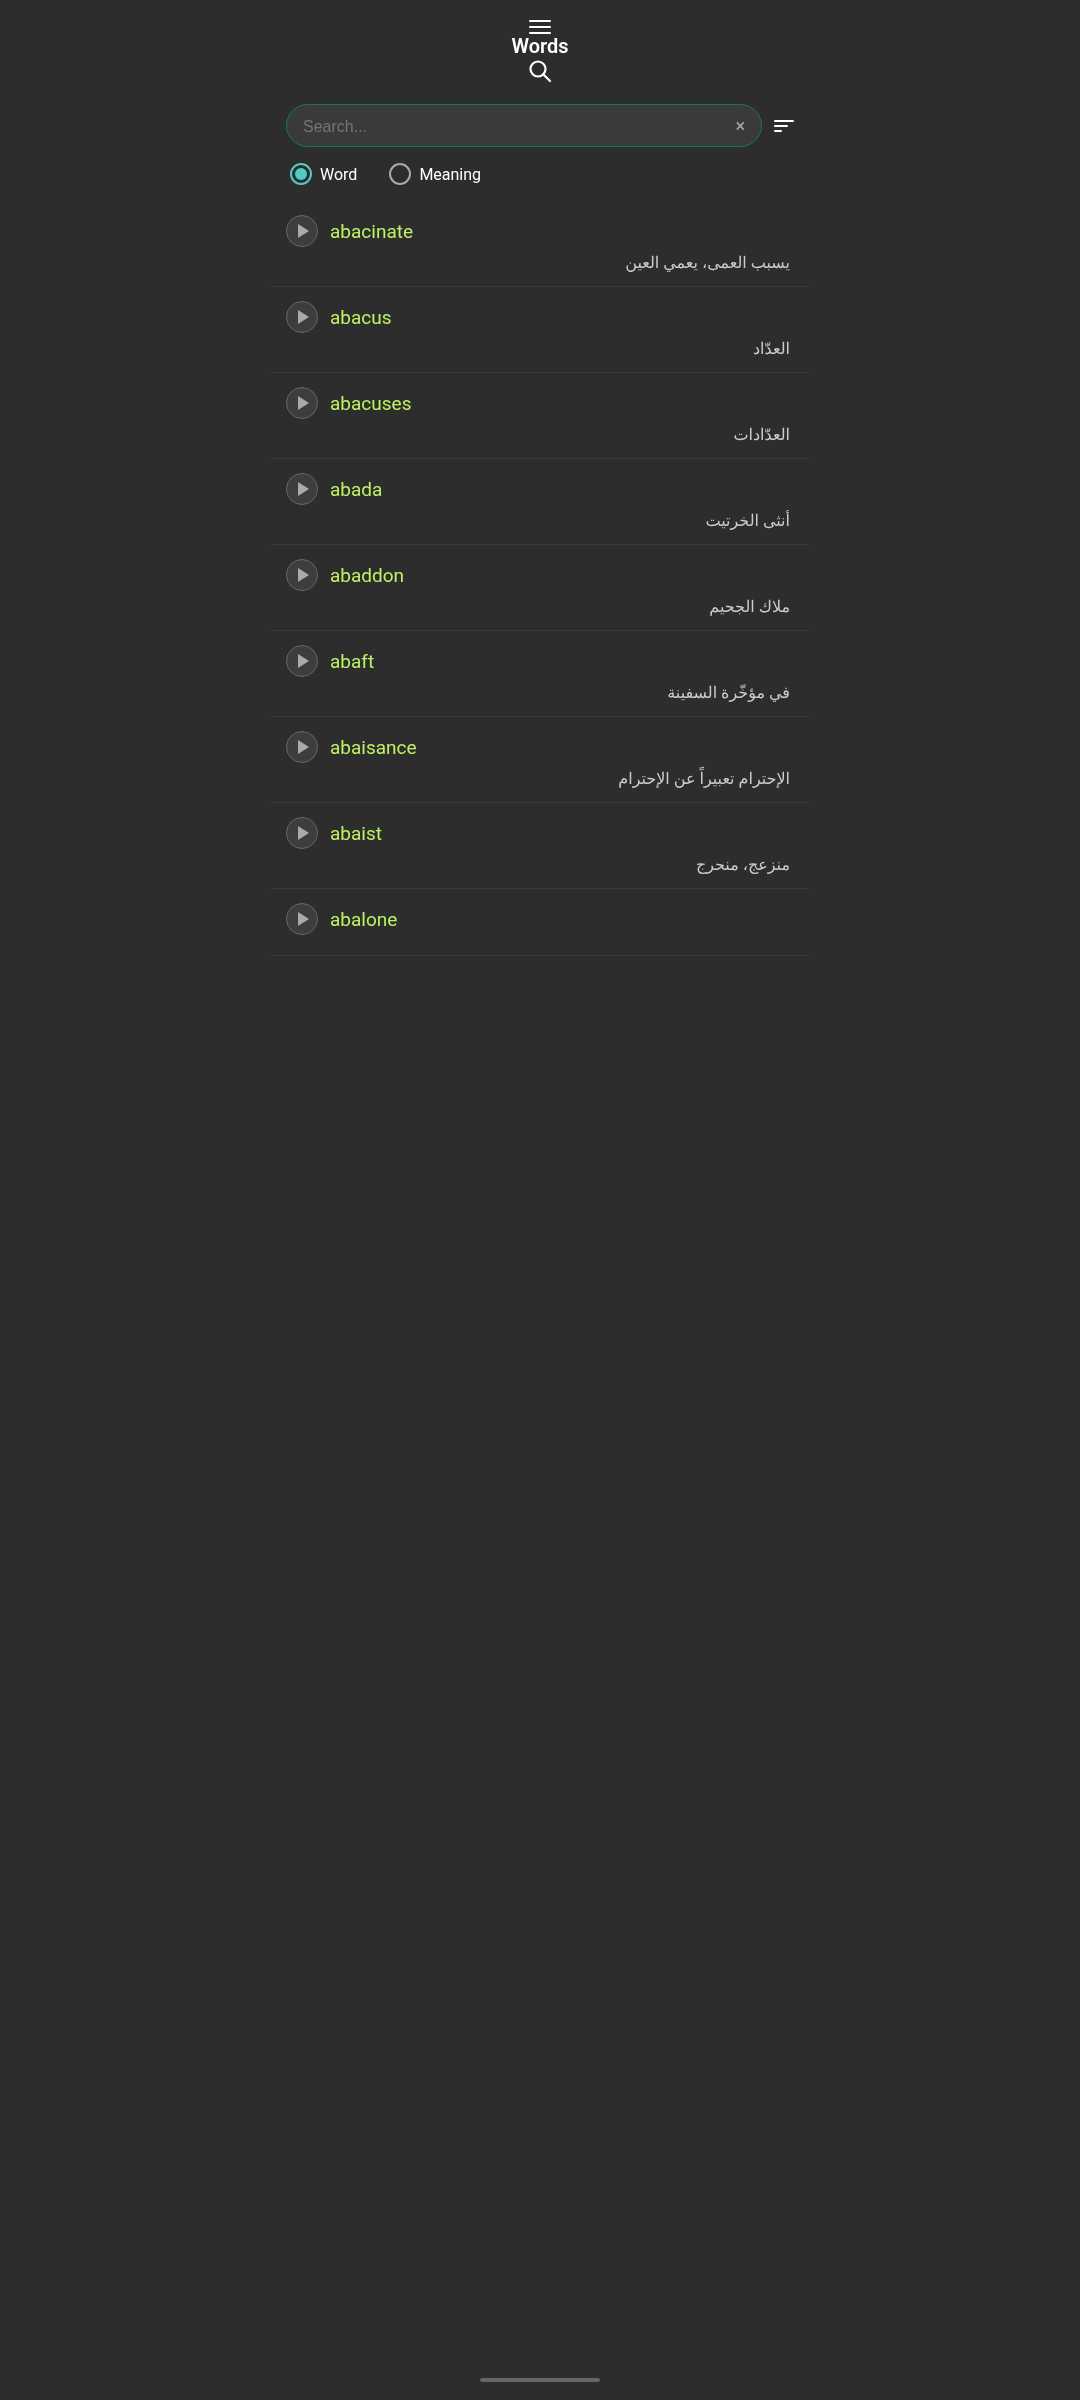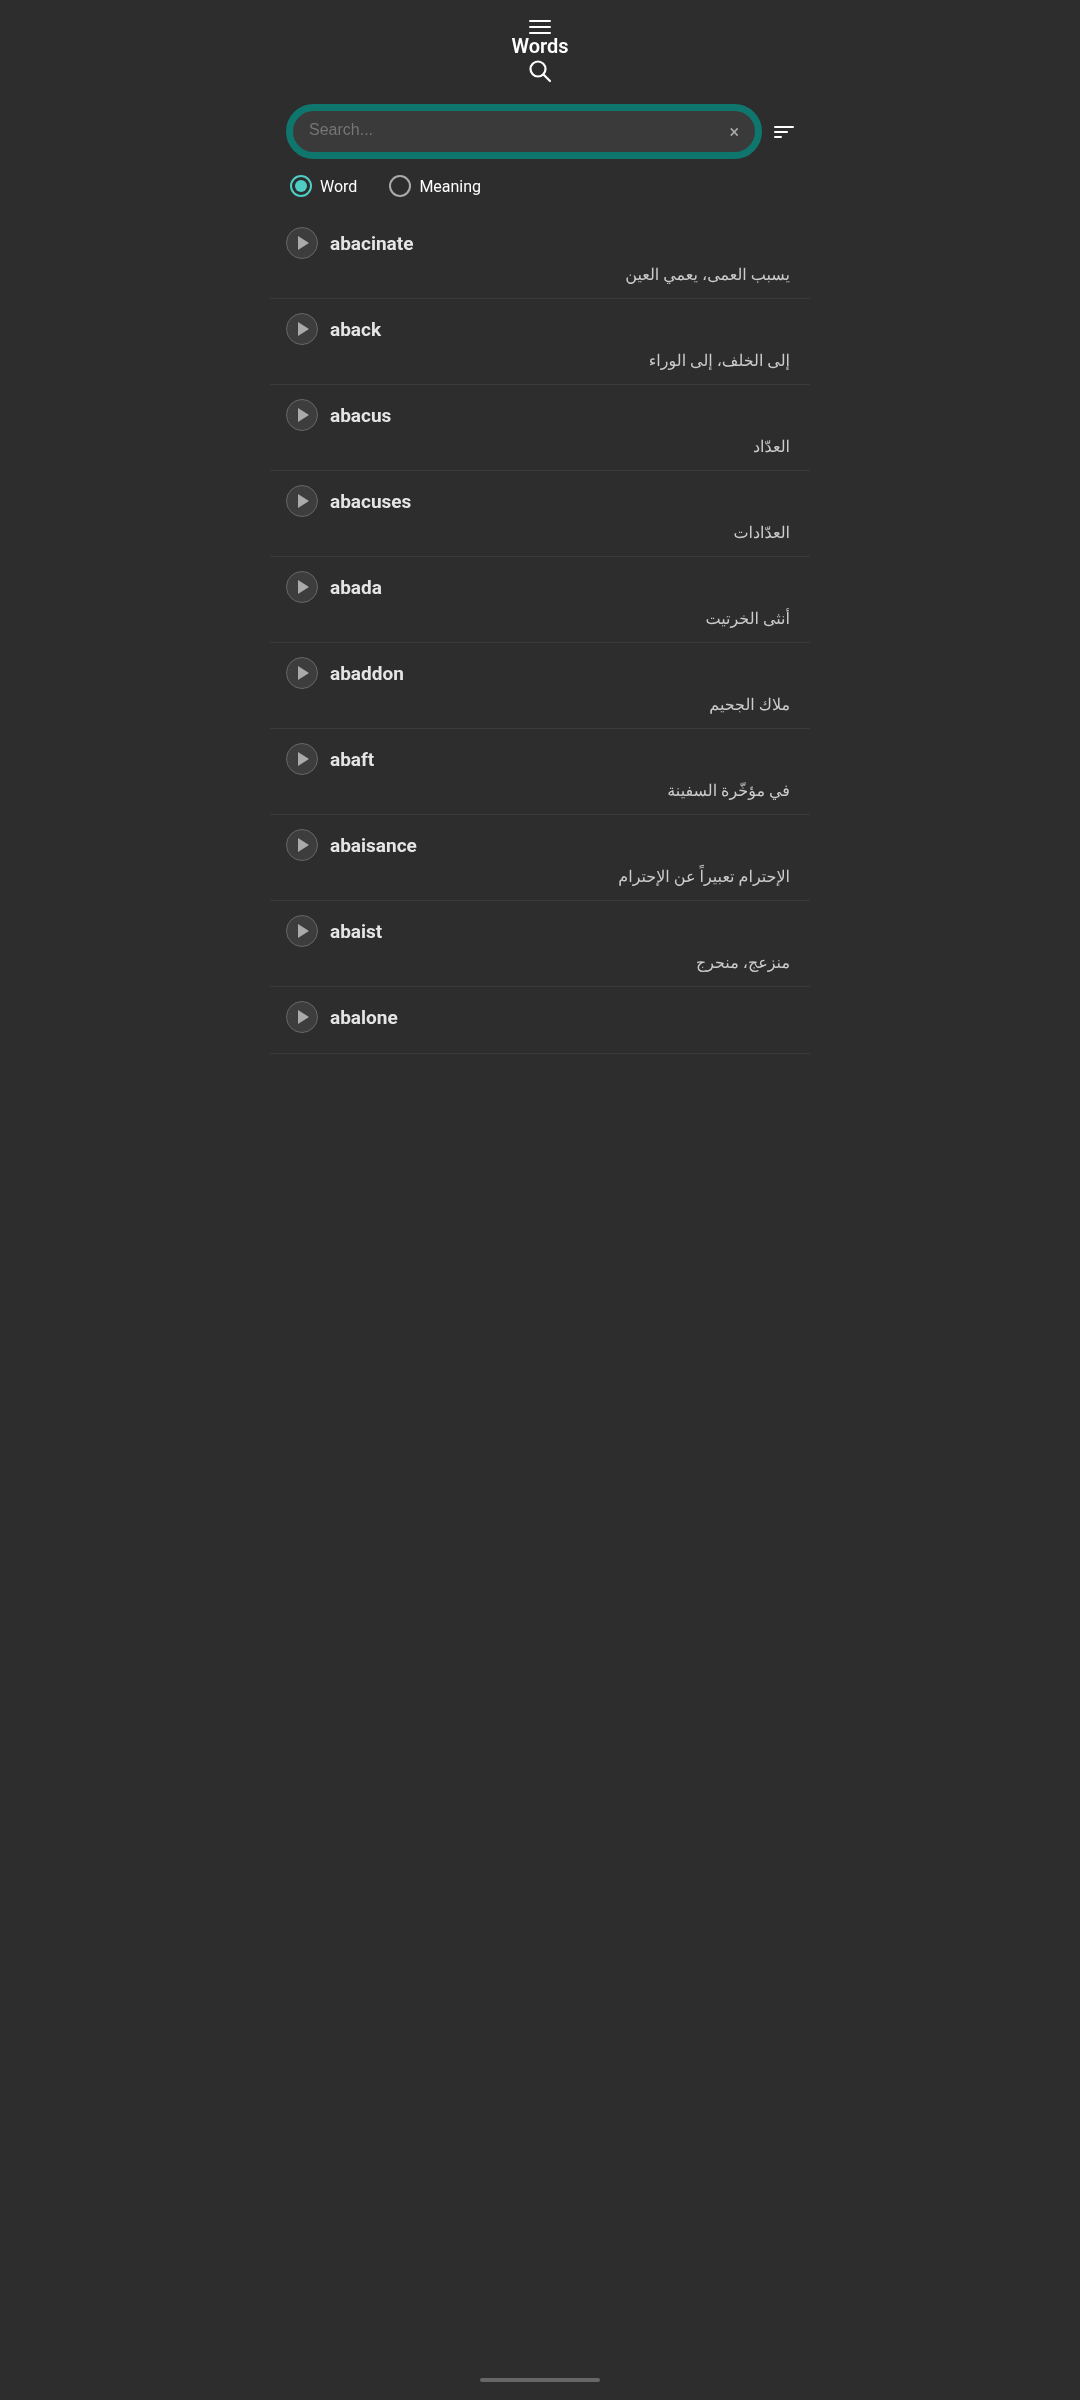--- a/index.html
+++ b/index.html
@@ -52,23 +52,23 @@
     .search-row {
       display: flex;
       align-items: center;
       padding: 0 16px 12px;
       gap: 12px;
     }
 
     .search-box {
       flex: 1;
       display: flex;
-      align-items: flex-start;
+      align-items: flex-end;
       background-color: #3a3a3a;
-      border: 7px solid #0f766e;
+      border: 1px solid #0f766e;
       border-radius: 30px;
       padding: 10px 16px;
       gap: 8px;
     }
 
     .search-input {
       flex: 1;
       background: transparent;
       border: none;
       outline: none;
@@ -173,22 +173,22 @@
       width: 0;
       height: 0;
       border-top: 7px solid transparent;
       border-bottom: 7px solid transparent;
       border-left: 11px solid #aaa;
       margin-left: 2px;
     }
 
     .word-text {
       font-size: 19px;
-      font-weight: 700;
-      color: #e5e5e5;
+      font-weight: 400;
+      color: #bef264;
     }
 
     .word-meaning {
       text-align: right;
       font-size: 16px;
       color: #cccccc;
       direction: rtl;
       padding-right: 4px;
     }
 
@@ -263,29 +263,20 @@
         </div>
         <span class="word-text">abacinate</span>
       </div>
       <div class="word-meaning">يسبب العمى، يعمي العين</div>
     </div>
     <div class="word-item">
       <div class="word-row">
         <div class="play-btn">
           <div class="play-triangle"></div>
         </div>
-        <span class="word-text">aback</span>
-      </div>
-      <div class="word-meaning">إلى الخلف، إلى الوراء</div>
-    </div>
-    <div class="word-item">
-      <div class="word-row">
-        <div class="play-btn">
-          <div class="play-triangle"></div>
-        </div>
         <span class="word-text">abacus</span>
       </div>
       <div class="word-meaning">العدّاد</div>
     </div>
     <div class="word-item">
       <div class="word-row">
         <div class="play-btn">
           <div class="play-triangle"></div>
         </div>
         <span class="word-text">abacuses</span>

